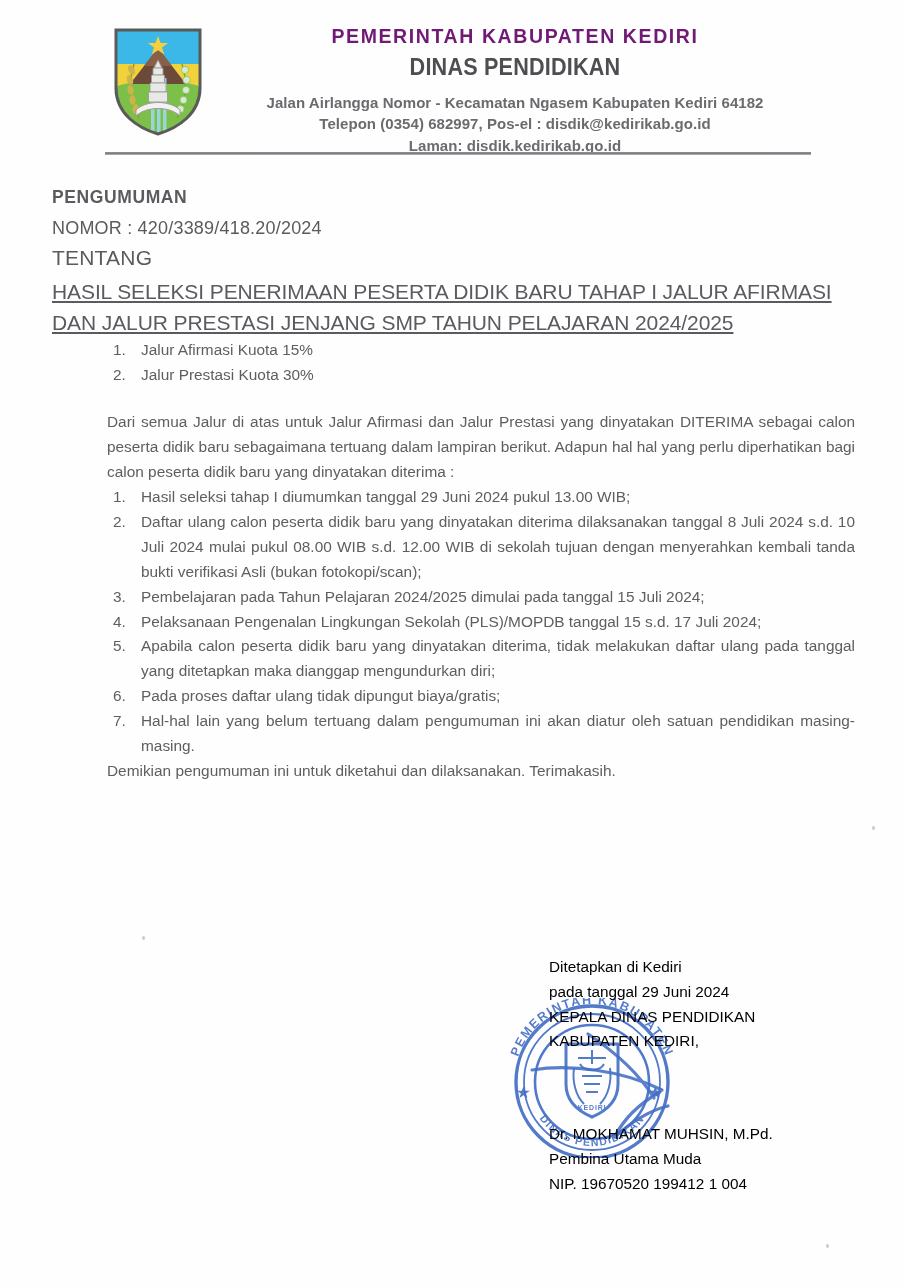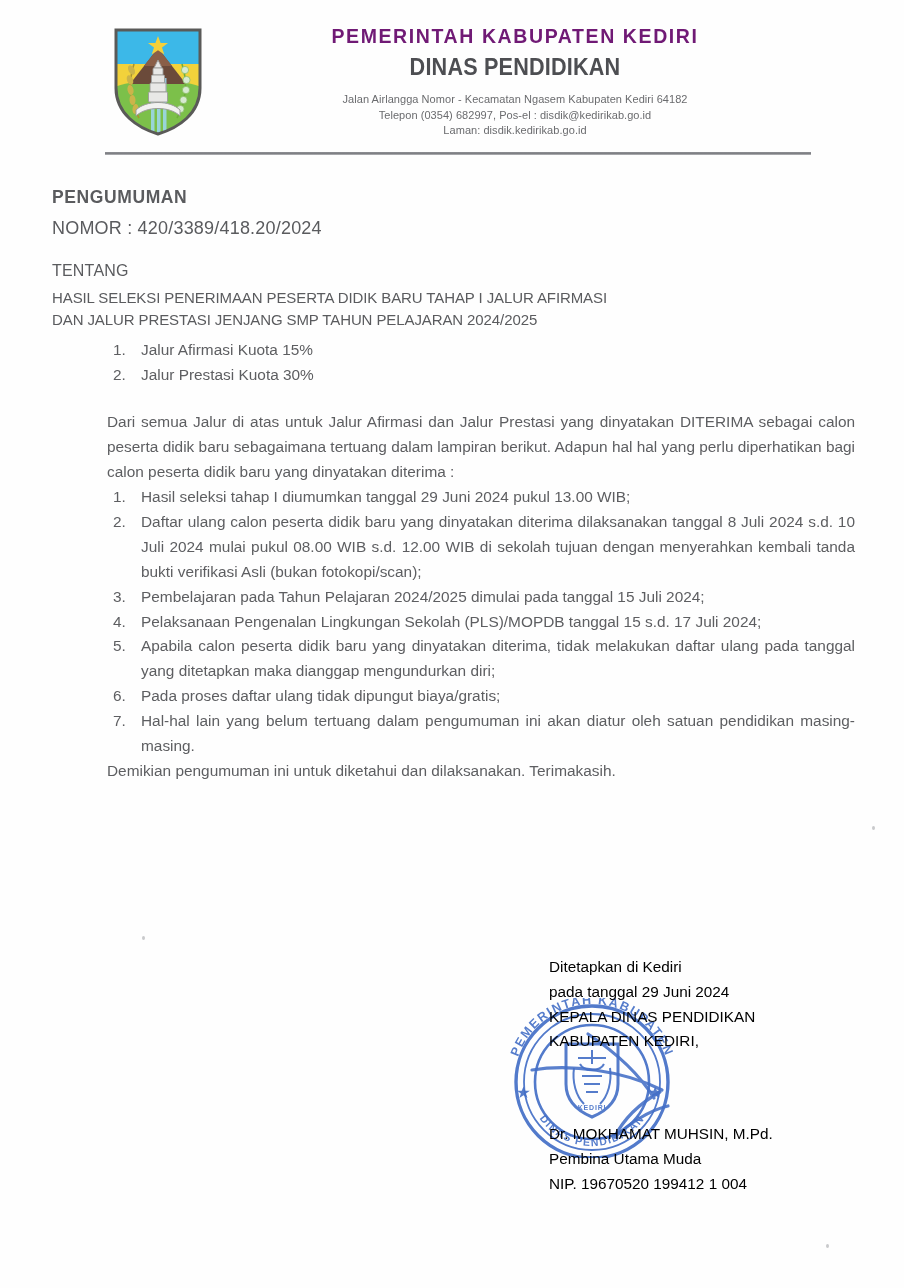--- a/index.html
+++ b/index.html
@@ -57,24 +57,25 @@
     font-size: 23.5px;
     font-weight: bold;
     letter-spacing: 0.2px;
     color: #4d4e52;
     margin-top: 5px;
     line-height: 1.2;
     transform: scaleX(0.92);
   }
   .head-contact {
     margin-top: 10px;
-    font-size: 11px;
+    font-size: 15px;
     line-height: 1.45;
     color: #6a6b6e;
     letter-spacing: 0.05px;
+    font-weight: bold;
   }
   .rule {
     position: absolute;
     left: 105px;
     top: 152px;
     width: 706px;
     height: 3px;
     background: linear-gradient(to bottom, #9a9b9f 0%, #737479 40%, #b9babd 100%);
   }
 
@@ -93,30 +94,31 @@
     letter-spacing: 0.6px;
     line-height: 1.35;
   }
   .t-nomor {
     font-size: 18px;
     letter-spacing: 0.2px;
     margin-top: 6px;
     line-height: 1.35;
   }
   .t-tentang {
-    font-size: 16px;
+    font-size: 21px;
     letter-spacing: 0.2px;
-    margin-top: 20px;
+    margin-top: 4px;
     line-height: 1.35;
   }
   .t-subject {
-    font-size: 15px;
+    font-size: 21px;
     letter-spacing: -0.1px;
     margin-top: 5px;
     line-height: 1.42;
+    text-decoration: underline;
   }
 
   
   .body-area {
     position: absolute;
     left: 107px;
     top: 338px;
     width: 748px;
     font-size: 15.4px;
     line-height: 1.62;

